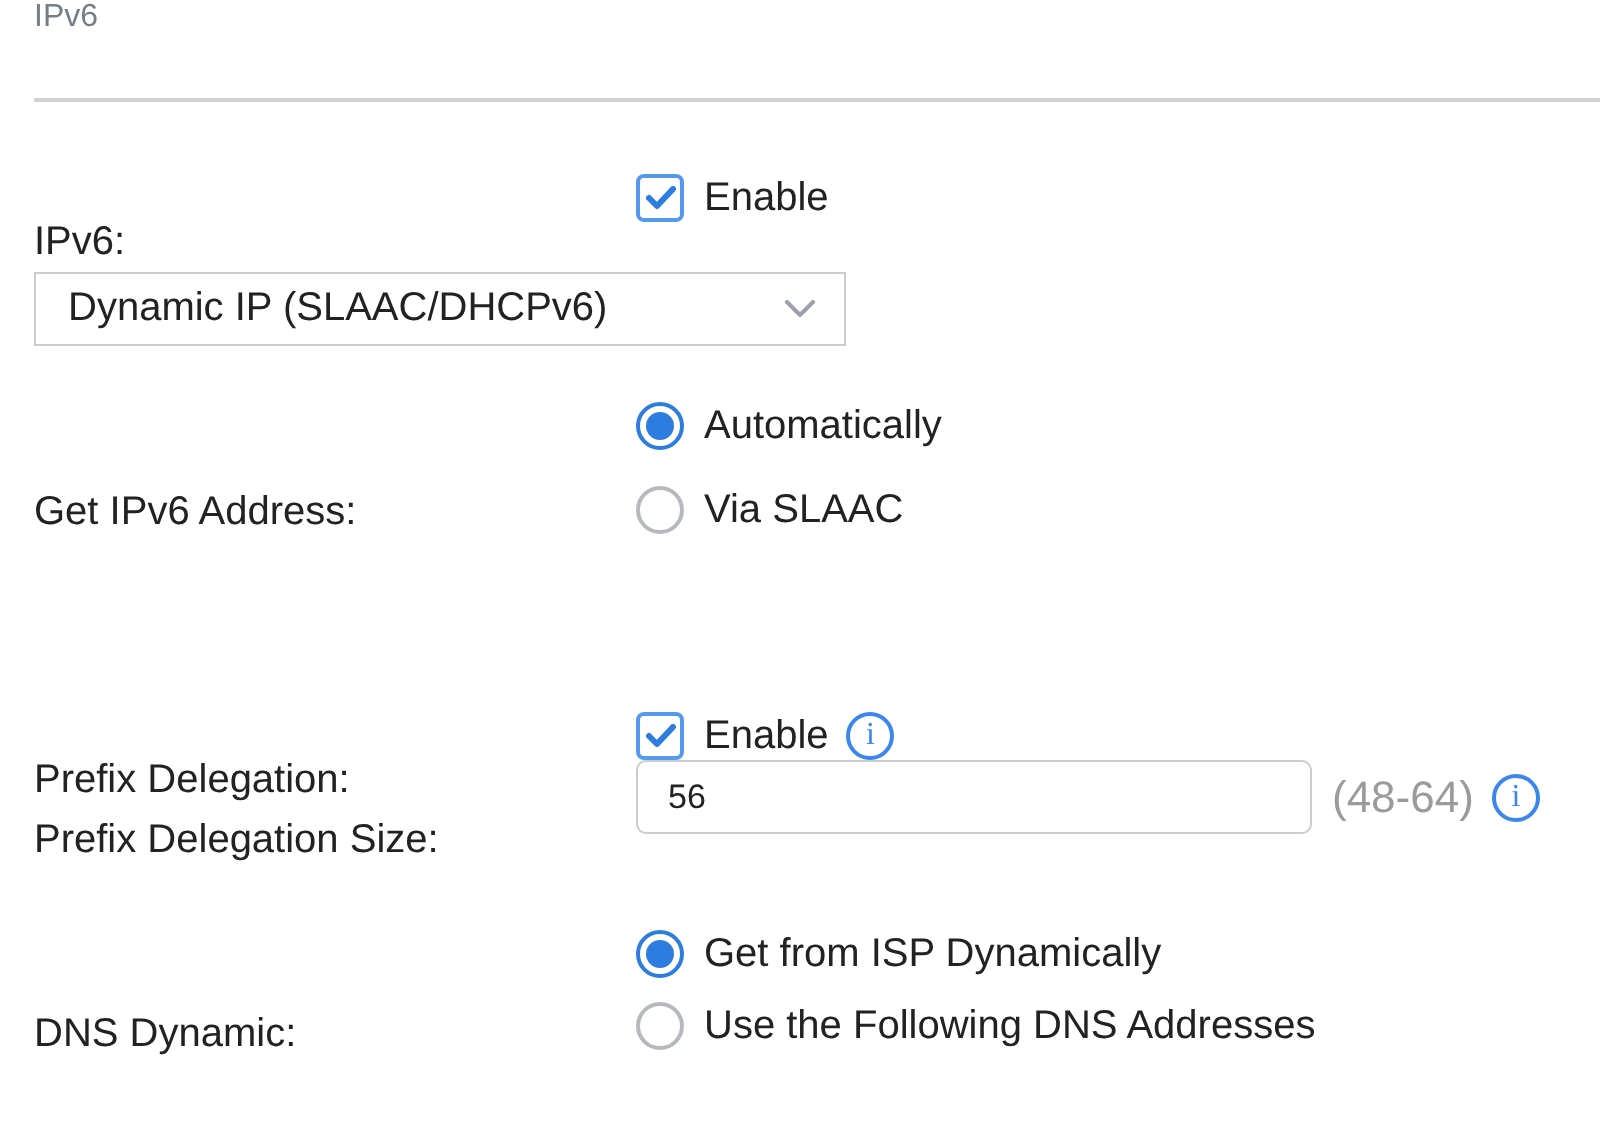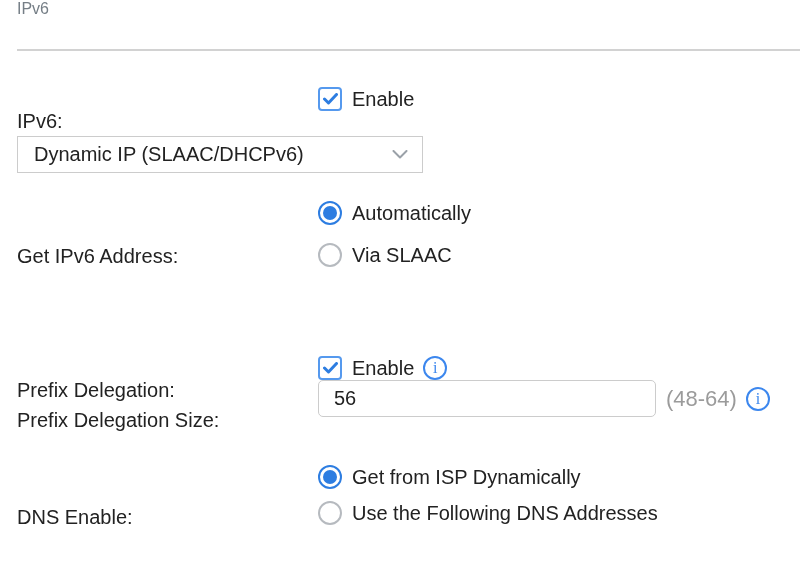--- a/index.html
+++ b/index.html
@@ -76,21 +76,21 @@
     display: flex; align-items: center; justify-content: space-between;
     padding: 0 14px 0 16px;
   }
   .select-text { font-size: 20px; color: var(--label-text); white-space: nowrap; }
   .chevron { display: flex; align-items: center; }
 
   
   .text-input {
     width: 338px; height: 37px;
     border: 1px solid var(--border); border-radius: 5px;
-    padding: 0 15px; font-size: 20px; color: var(--label-text);
+    padding: 0 15px; font-size: 17px; color: var(--label-text);
     font-family: "Liberation Sans", sans-serif;
     background: #fff; outline: none;
   }
 
   .hint { font-size: 22px; color: var(--hint-text); margin-left: 10px; white-space: nowrap; }
 
   
   .info-icon {
     width: 24px; height: 24px; flex: 0 0 24px;
     border: 2px solid var(--info); border-radius: 50%;
@@ -178,21 +178,21 @@
     <div class="control">
       <input class="text-input" type="text" value="56" style="">
       <span class="hint">(48-64)</span>
       <span class="info-icon">
         <span>i</span>
       </span>
     </div>
   </div>
 
   <div class="row align-top row-dns">
-    <div class="label">DNS Enable:</div>
+    <div class="label">DNS Dynamic:</div>
     <div class="radio-group-dns">
       <div class="option">
         <span class="radio checked"></span>
         <span class="ctl-text">Get from ISP Dynamically</span>
       </div>
       <div class="option">
         <span class="radio"></span>
         <span class="ctl-text">Use the Following DNS Addresses</span>
       </div>
     </div>

